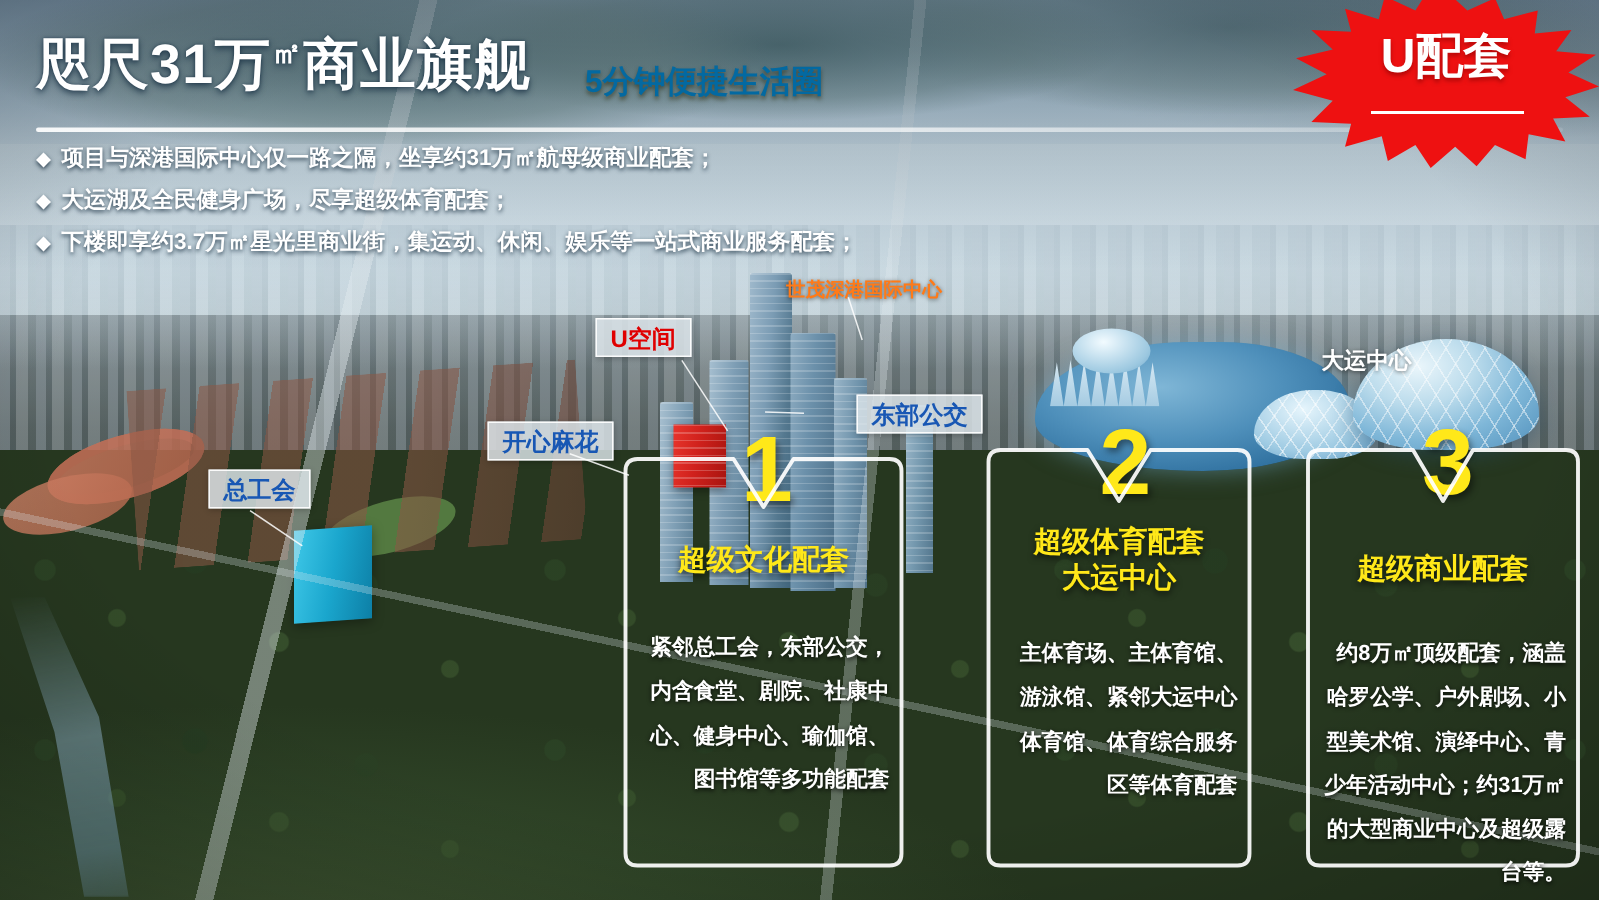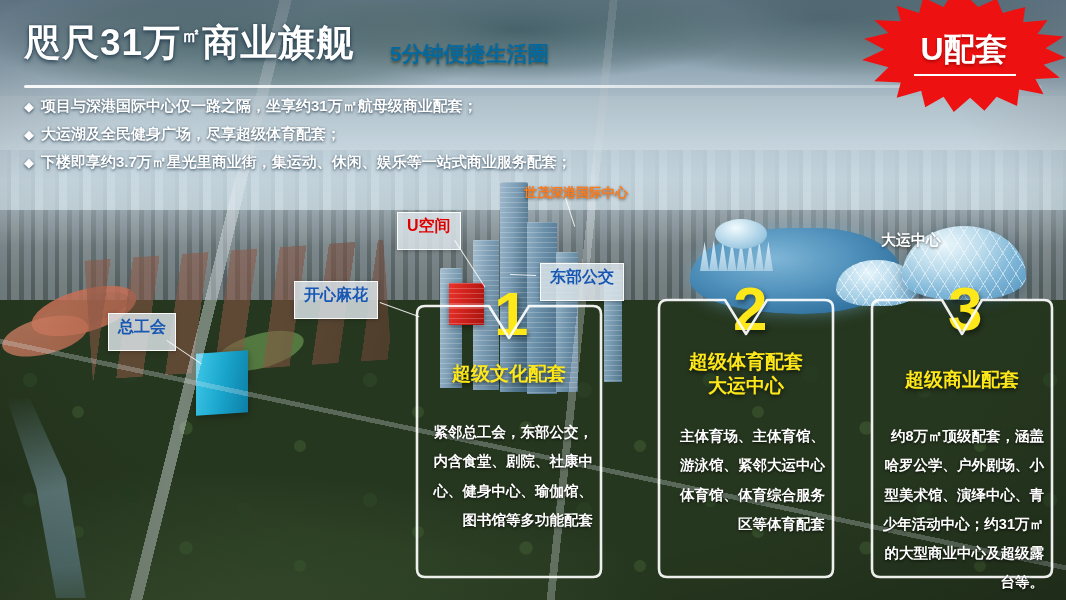--- a/index.html
+++ b/index.html
@@ -232,41 +232,41 @@
       50% 0%, 57% 11%, 66% 4%, 69% 16%, 80% 11%, 79% 24%,
       91% 22%, 86% 34%, 99% 36%, 90% 46%, 100% 54%, 89% 60%,
       97% 71%, 85% 72%, 89% 85%, 77% 81%, 76% 95%, 66% 87%,
       60% 99%, 53% 88%, 45% 100%, 40% 87%, 31% 96%, 29% 82%,
       17% 88%, 19% 75%, 6% 74%, 13% 62%, 0% 56%, 11% 47%,
       1% 38%, 13% 33%, 6% 22%, 19% 23%, 17% 10%, 28% 16%,
       30% 3%, 40% 11%, 44% 0%
     );
   }
   .badge-text {
-    position:absolute; left:0; right:0; top:34px;
+    position:absolute; left:0; right:0; top:22px;
     text-align:center;
     font-size:32px; font-weight:bold; color:#ffffff;
     text-shadow:0 2px 3px rgba(120,0,0,.55);
   }
   .badge-underline {
     position:absolute; left:52px; top:80px; width:102px; height:2px;
     background:#ffffff;
   }
 
   
   .callout {
     position:absolute;
     background:rgba(222,230,236,.82);
     border:1px solid rgba(255,255,255,.9);
-    padding:3px 9px 12px;
+    padding:3px 9px 0;
     font-size:16px; font-weight:bold;
     white-space:nowrap;
     box-shadow:0 1px 4px rgba(0,0,0,.25);
   }
-  .callout.blue { color:#1857b4; }
+  .callout.blue { color:#1857b4;margin-left:31px; }
   .callout.red  { color:#e00000; }
   .label-plain {
     position:absolute; font-size:13px; font-weight:bold; white-space:nowrap;
     text-shadow:0 1px 3px rgba(0,0,0,.55);
     font-family:Liberation Mono, monospace;
   }
   .label-plain.orange { color:#ff7a18; }
   .label-plain.white  { color:#ffffff; font-size:15px; }
 
   .leader { position:absolute; background:rgba(255,255,255,.85); transform-origin:0 0; height:1px; }

